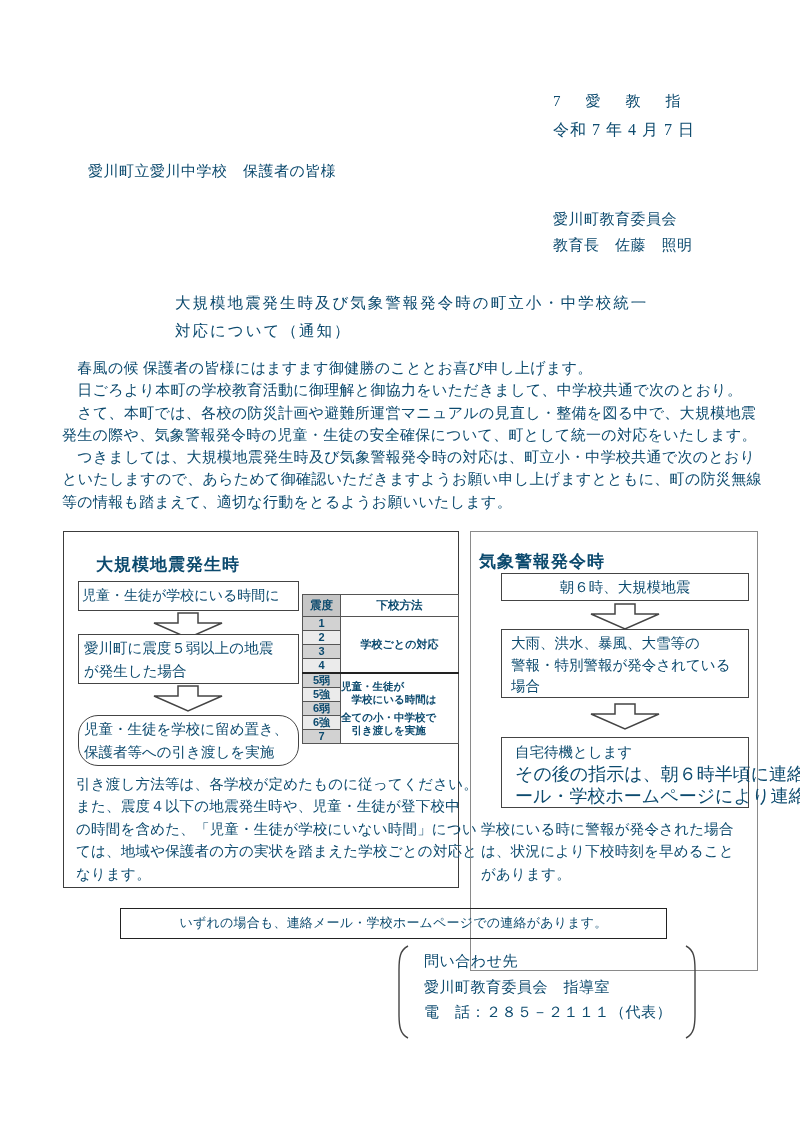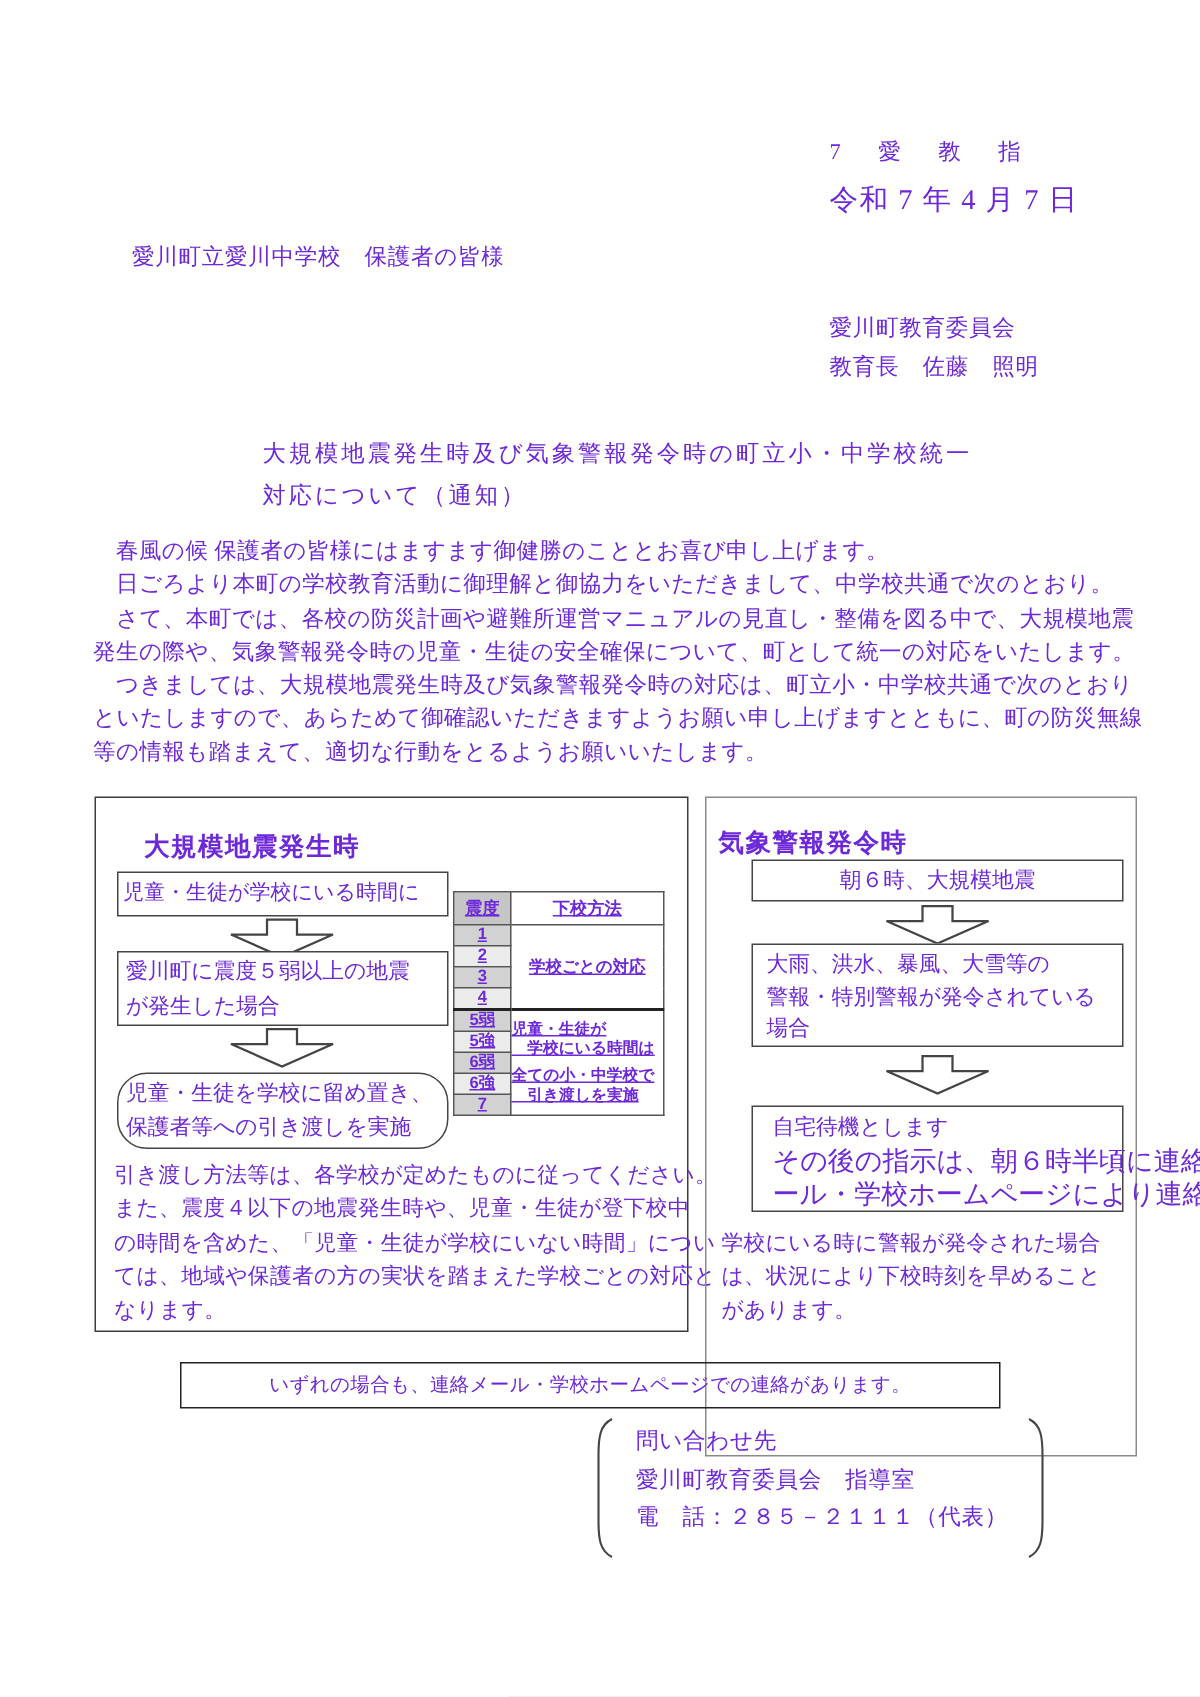--- a/index.html
+++ b/index.html
@@ -1,45 +1,45 @@
 <!DOCTYPE html>
 <html lang="ja"><head>
 <meta charset="utf-8">
 <style>
   html,body{margin:0;padding:0;background:#e8e8e8;}
-  .page{position:relative;width:800px;height:1131px;background:#ffffff;color:#6d28d9;overflow:hidden;margin:0 auto;}
+  .page{position:relative;width:800px;height:1131px;background:#ffffff;color:#0c4a6e;overflow:hidden;margin:0 auto;}
   .abs{position:absolute;}
   .serif{font-family:"Liberation Serif","DejaVu Serif",serif;}
   .gothic{font-family:"Liberation Sans","DejaVu Sans",sans-serif;}
   .nowrap{white-space:pre;}
 
   
   #doc-number{left:553px;top:92px;font-size:15px;letter-spacing:5px;}
-  #doc-date{left:553px;top:120px;font-size:19px;letter-spacing:1px;}
+  #doc-date{left:553px;top:120px;font-size:16px;letter-spacing:1px;}
   #addressee{left:88px;top:162px;font-size:15px;letter-spacing:.5px;}
   #sender{left:553px;top:206px;font-size:15px;line-height:26px;letter-spacing:.5px;}
 
   
   #doc-title{left:175px;top:289px;font-size:15.5px;line-height:28px;letter-spacing:2px;}
   #body-text{left:62px;top:357px;font-size:15px;line-height:22.3px;letter-spacing:.3px;}
 
   
   #eq-box{left:63px;top:531px;width:396px;height:357px;border:1.5px solid #3c3c3c;box-sizing:border-box;}
   #eq-title{left:32px;top:21px;font-size:17px;font-weight:600;letter-spacing:1px;}
   .flowbox{border:1px solid #444;box-sizing:border-box;background:#fff;}
   #eq-step1{left:14px;top:49px;width:221px;height:30px;font-size:14px;line-height:27px;padding-left:3px;}
   #eq-arrow1{left:88px;top:80px;}
   #eq-step2{left:14px;top:102px;width:221px;height:50px;font-size:14.5px;line-height:23px;padding:2px 0 0 5px;}
   #eq-arrow2{left:88px;top:153px;}
   #eq-step3{left:14px;top:183px;width:221px;height:51px;font-size:14.5px;line-height:23px;padding:2px 3px 0 5px;border-radius:20px;}
   #eq-note{left:12px;top:241px;width:380px;font-size:14.5px;line-height:22.4px;letter-spacing:.2px;}
 
   
   #shindo-table{left:238px;top:62px;}
-  table.shindo{border-collapse:collapse;table-layout:fixed;width:141px;border:1.5px solid #222;text-decoration:underline;}
+  table.shindo{border-collapse:collapse;table-layout:fixed;width:157px;border:1.5px solid #222;}
   table.shindo th,table.shindo td{border:1px solid #555;box-sizing:border-box;padding:0;}
   table.shindo th{height:22px;font-size:11.5px;font-weight:bold;text-align:center;}
   .h-s{width:38px;background:#c6c6c6;}
   .h-m{background:#ffffff;}
   td.s{height:14px;line-height:13px;font-size:11px;font-weight:600;text-align:center;}
   td.s.dark{background:#d2d2d2;}
   td.s.light{background:#ebebeb;}
   td.m1{font-size:11px;font-weight:bold;text-align:center;background:#fff;}
   td.m2{font-size:10.5px;font-weight:bold;text-align:left;vertical-align:middle;background:#fff;padding:2px 2px 2px 5px;line-height:13.5px;}
   td.m2 .gap{margin-top:4px;}

